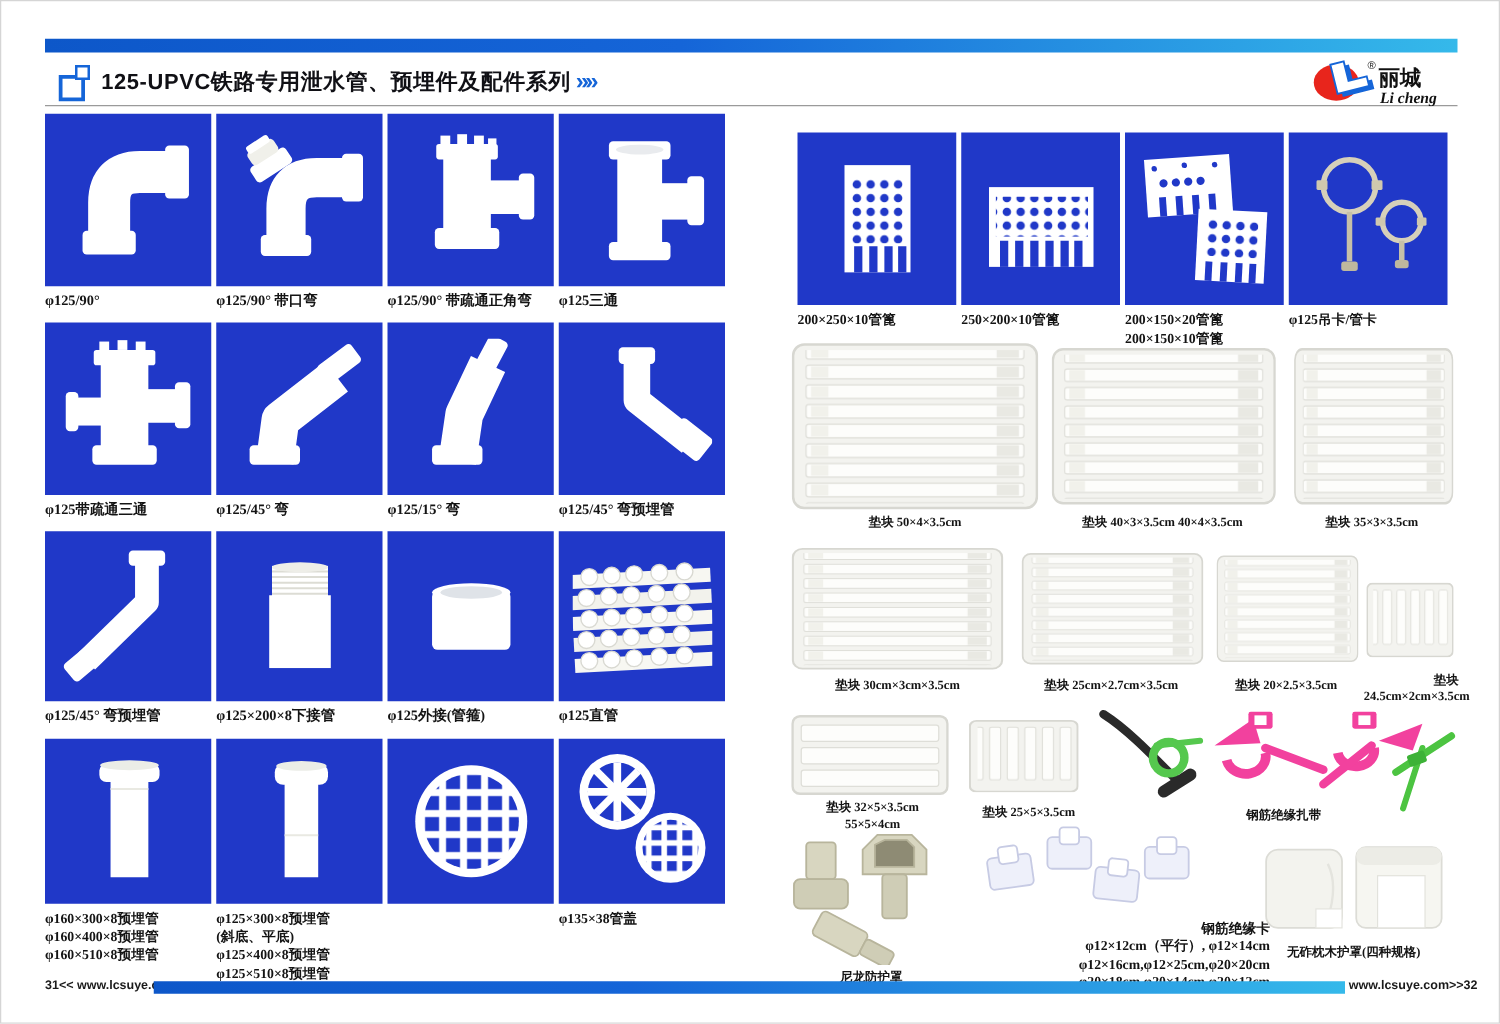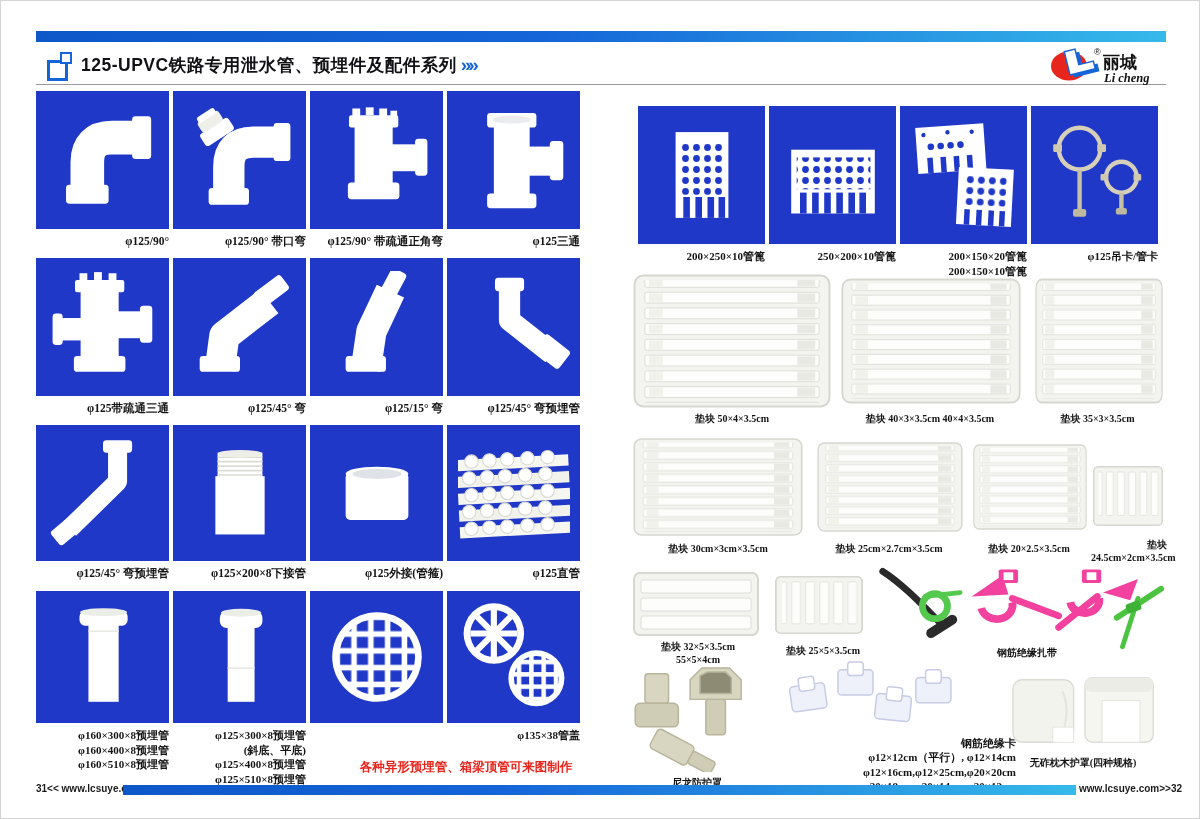--- a/index.html
+++ b/index.html
@@ -13,21 +13,21 @@
   .hdr-icon .small{position:absolute;left:13px;top:0;width:8px;height:8px;border:2.5px solid #1565d8;background:#fff;}
   .title{left:80px;top:52px;font-size:17.5px;font-weight:bold;color:#101015;letter-spacing:.5px;white-space:nowrap;}
   .title .arrows{color:#1565d8;font-weight:900;font-size:19px;letter-spacing:-3px;margin-left:4px;}
   .hdr-rule{left:35px;top:83px;width:1130px;height:1px;background:#9a9a9a;}
   .logo{left:1046px;top:42px;width:124px;height:42px;}
   
   .lgrid{left:35px;top:90px;width:546px;display:grid;grid-template-columns:repeat(4,133px);column-gap:4px;}
   .tile{height:138px;background:#2038c8;display:flex;align-items:center;justify-content:center;}
   .tile.t3{height:136px;} .tile.t4{height:132px;}
   .cap{font-family:"Liberation Serif","DejaVu Serif",serif;font-weight:bold;font-size:11.5px;color:#141414;
-       text-align:right;white-space:pre-line;line-height:1.32;padding-top:5px;box-sizing:border-box;}
+       text-align:left;white-space:pre-line;line-height:1.32;padding-top:5px;box-sizing:border-box;}
   .lgrid .cap.r1,.lgrid .cap.r2{min-height:29px;}
   .lgrid .cap.r3{min-height:30px;}
   .lgrid .cap.r4{min-height:58px;font-size:11px;}
   .art{display:block;}
   
   .rpane{left:630px;top:105px;width:535px;height:695px;}
   .rtiles{position:absolute;left:7px;top:0;display:flex;gap:4px;}
   .rcell{width:127px;}
   .rcell .tile{height:138px;}
   .rcell .cap{font-size:11px;min-height:30px;}
@@ -649,19 +649,18 @@
 φ12×12cm（平行）, φ12×14cm
 φ12×16cm,φ12×25cm,φ20×20cm
 φ20×18cm,φ20×14cm,φ20×12cm</div>
 
     <svg class="abs" style="left:378px;top:568px" width="152" height="74" viewBox="0 0 160 78">
         <use href="#sym-sleeper"></use>
       </svg>
     <div class="pcap" style="left:368px;top:650px;width:168px">无砟枕木护罩(四种规格)</div>
   </div>
 
-  <div class="abs note">各种异形预埋管、箱梁顶管可来图制作</div>
 
   <div class="abs foot-text" style="left:35px">31&lt;&lt; www.lcsuye.com</div>
   <div class="abs footbar"></div>
   <div class="abs foot-text" style="left:1078px">www.lcsuye.com&gt;&gt;32</div>
 
 </div>
 
 </body></html>

